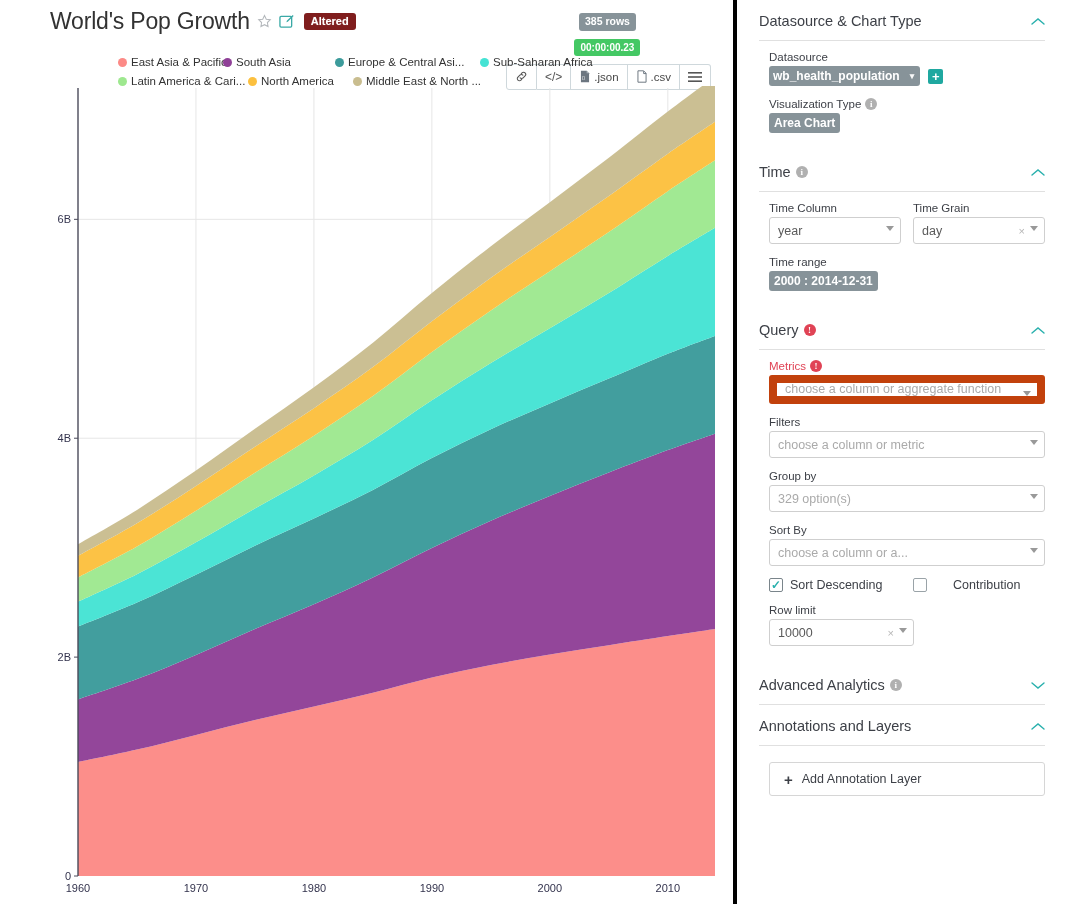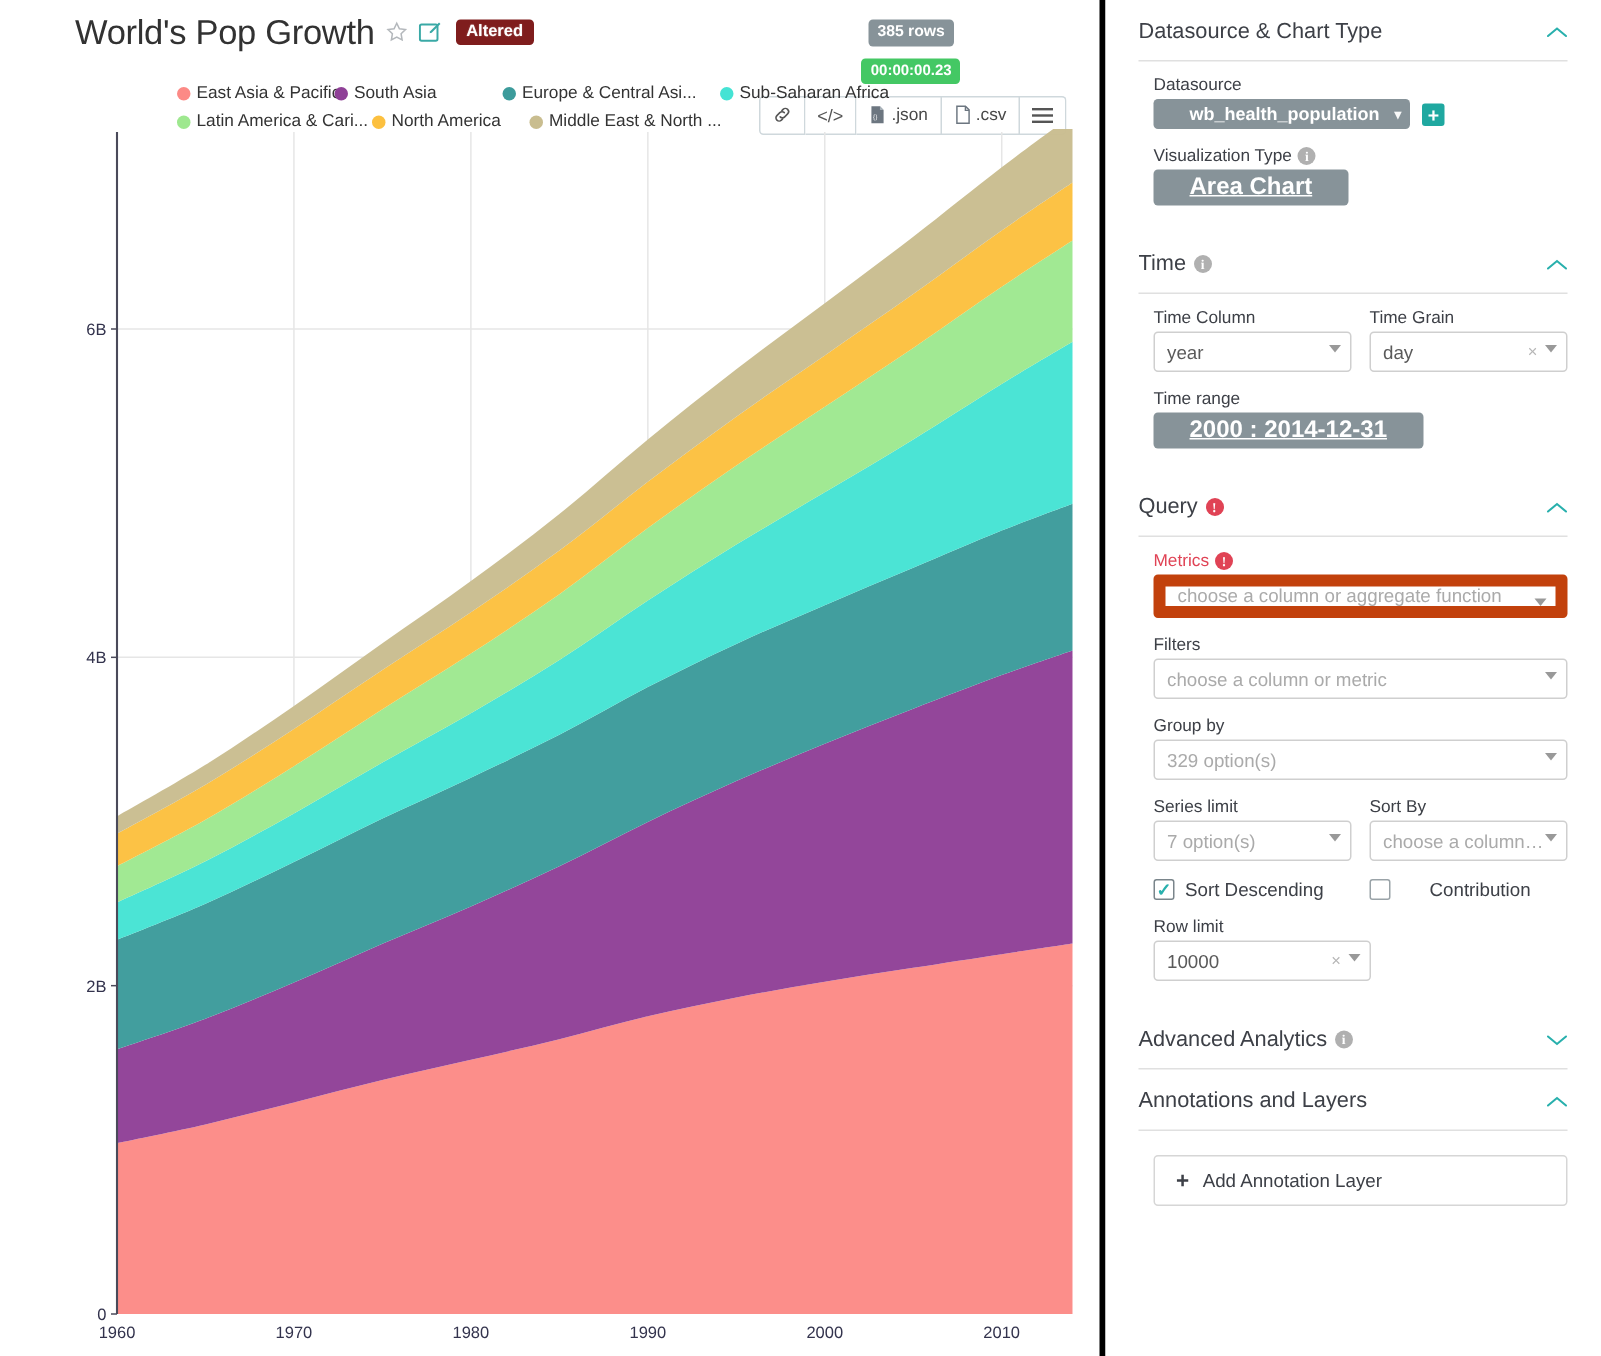--- a/index.html
+++ b/index.html
@@ -116,34 +116,34 @@
   .ctl-label {
     font-size: 11.5px; color: #3d4047; margin-bottom: 3px;
     display: flex; align-items: center; gap: 4px;
   }
   .ctl-label.required { color: #e04355; }
   .ctl-block { margin-bottom: 12px; }
 
   .ds-pill {
     display: inline-flex; align-items: center; justify-content: space-between;
     background: #879399; color: #fff; font-size: 12px; font-weight: bold;
-    border-radius: 3px; padding: 3px 6px 3px 24px; min-width: 145px;
+    border-radius: 3px; padding: 3px 6px 3px 4px; min-width: 145px;
     cursor: pointer;
   }
   .ds-pill .caret { margin-left: 10px; font-size: 9px; opacity: .95; }
   .plus-btn {
     display: inline-flex; align-items: center; justify-content: center;
     width: 15px; height: 15px; background: #1fa8a0; color: #fff;
     border-radius: 2px; font-size: 13px; line-height: 1; margin-left: 8px;
     cursor: pointer; vertical-align: middle; font-weight: bold;
   }
   .gray-pill {
     display: inline-block; background: #879399; color: #fff;
-    font-size: 16px; font-weight: bold; border-radius: 3px;
-    padding: 3px 24px; cursor: pointer; text-decoration: underline;
+    font-size: 12px; font-weight: bold; border-radius: 3px;
+    padding: 3px 5px; cursor: pointer;
   }
 
   .row2 { display: flex; gap: 12px; }
   .row2 > .ctl-block { flex: 1 1 0; min-width: 0; }
 
   .select-box {
     height: 27px; border: 1px solid #cfcfcf; border-radius: 3px;
     background: #fff; display: flex; align-items: center;
     padding: 0 6px 0 8px; font-size: 12.5px; color: #5a5a5a;
     cursor: pointer; position: relative; overflow: hidden;
@@ -426,27 +426,20 @@
       <div class="ctl-block">
         <div class="ctl-label">Group by</div>
         <div class="select-box placeholder">
           <span class="val">329 option(s)</span>
           <span class="arrow"><span class="tri-down"></span></span>
         </div>
       </div>
 
       <div class="row2">
         <div class="ctl-block">
-          <div class="ctl-label">Series limit</div>
-          <div class="select-box placeholder">
-            <span class="val">7 option(s)</span>
-            <span class="arrow"><span class="tri-down"></span></span>
-          </div>
-        </div>
-        <div class="ctl-block">
           <div class="ctl-label">Sort By</div>
           <div class="select-box placeholder">
             <span class="val">choose a column or a...</span>
             <span class="arrow"><span class="tri-down"></span></span>
           </div>
         </div>
       </div>
 
       <div class="row2" style="margin-bottom:12px;">
         <div class="check-row" style="flex:1 1 0;">

